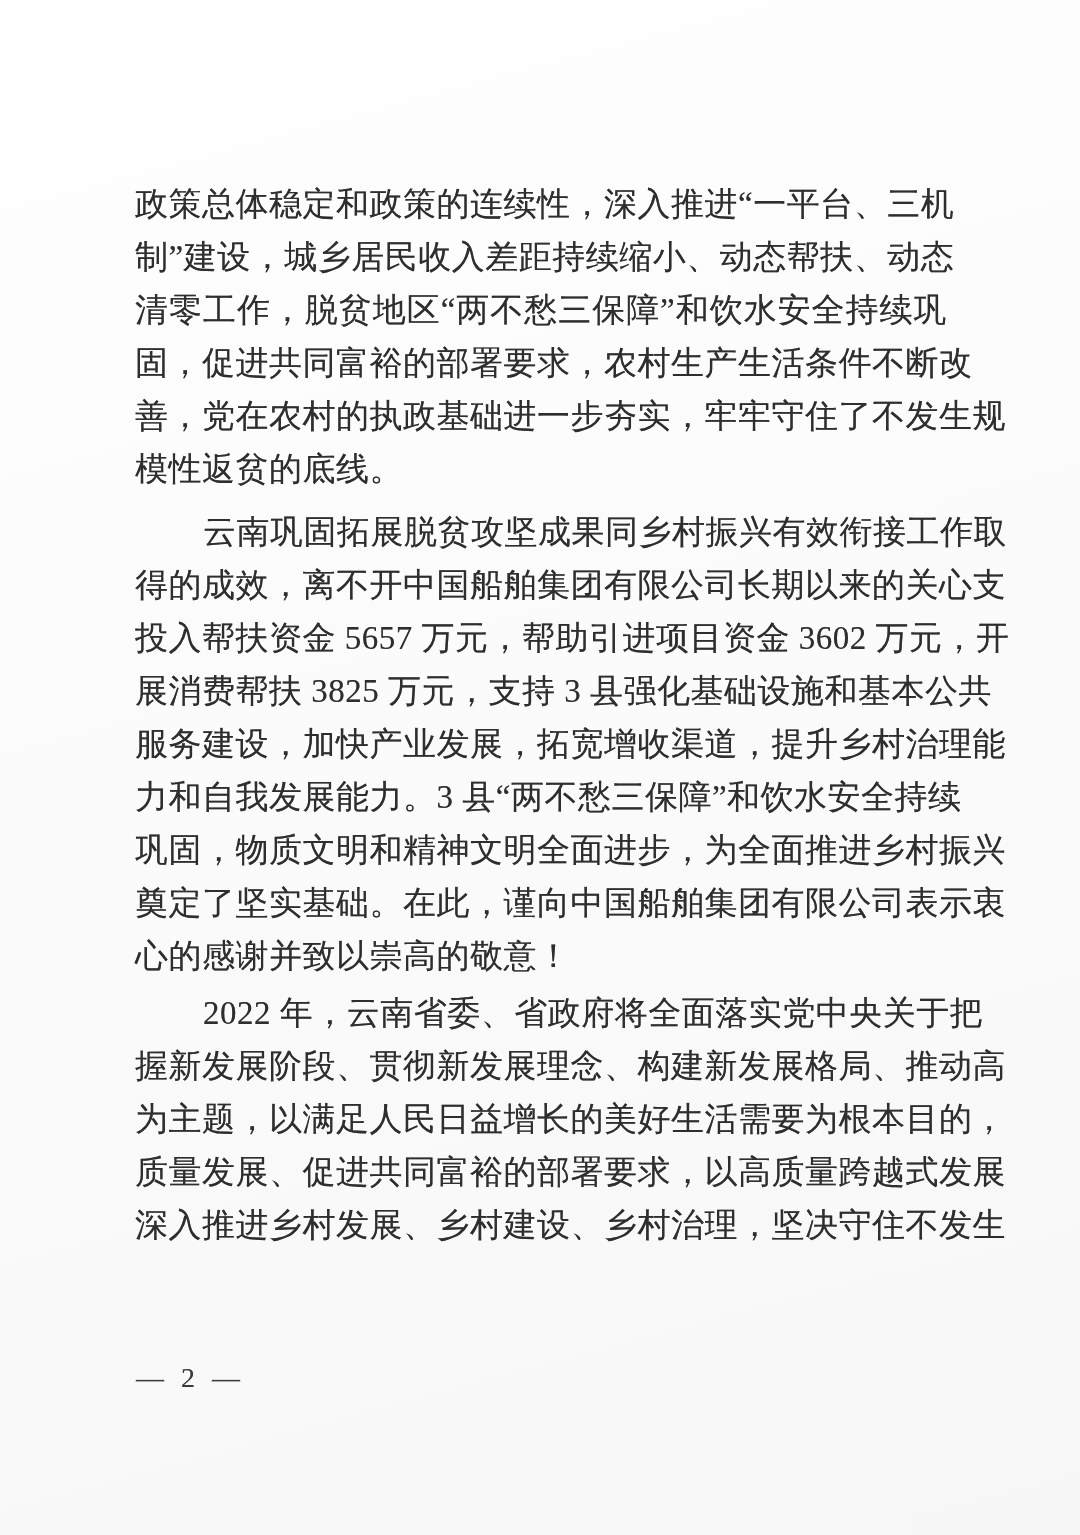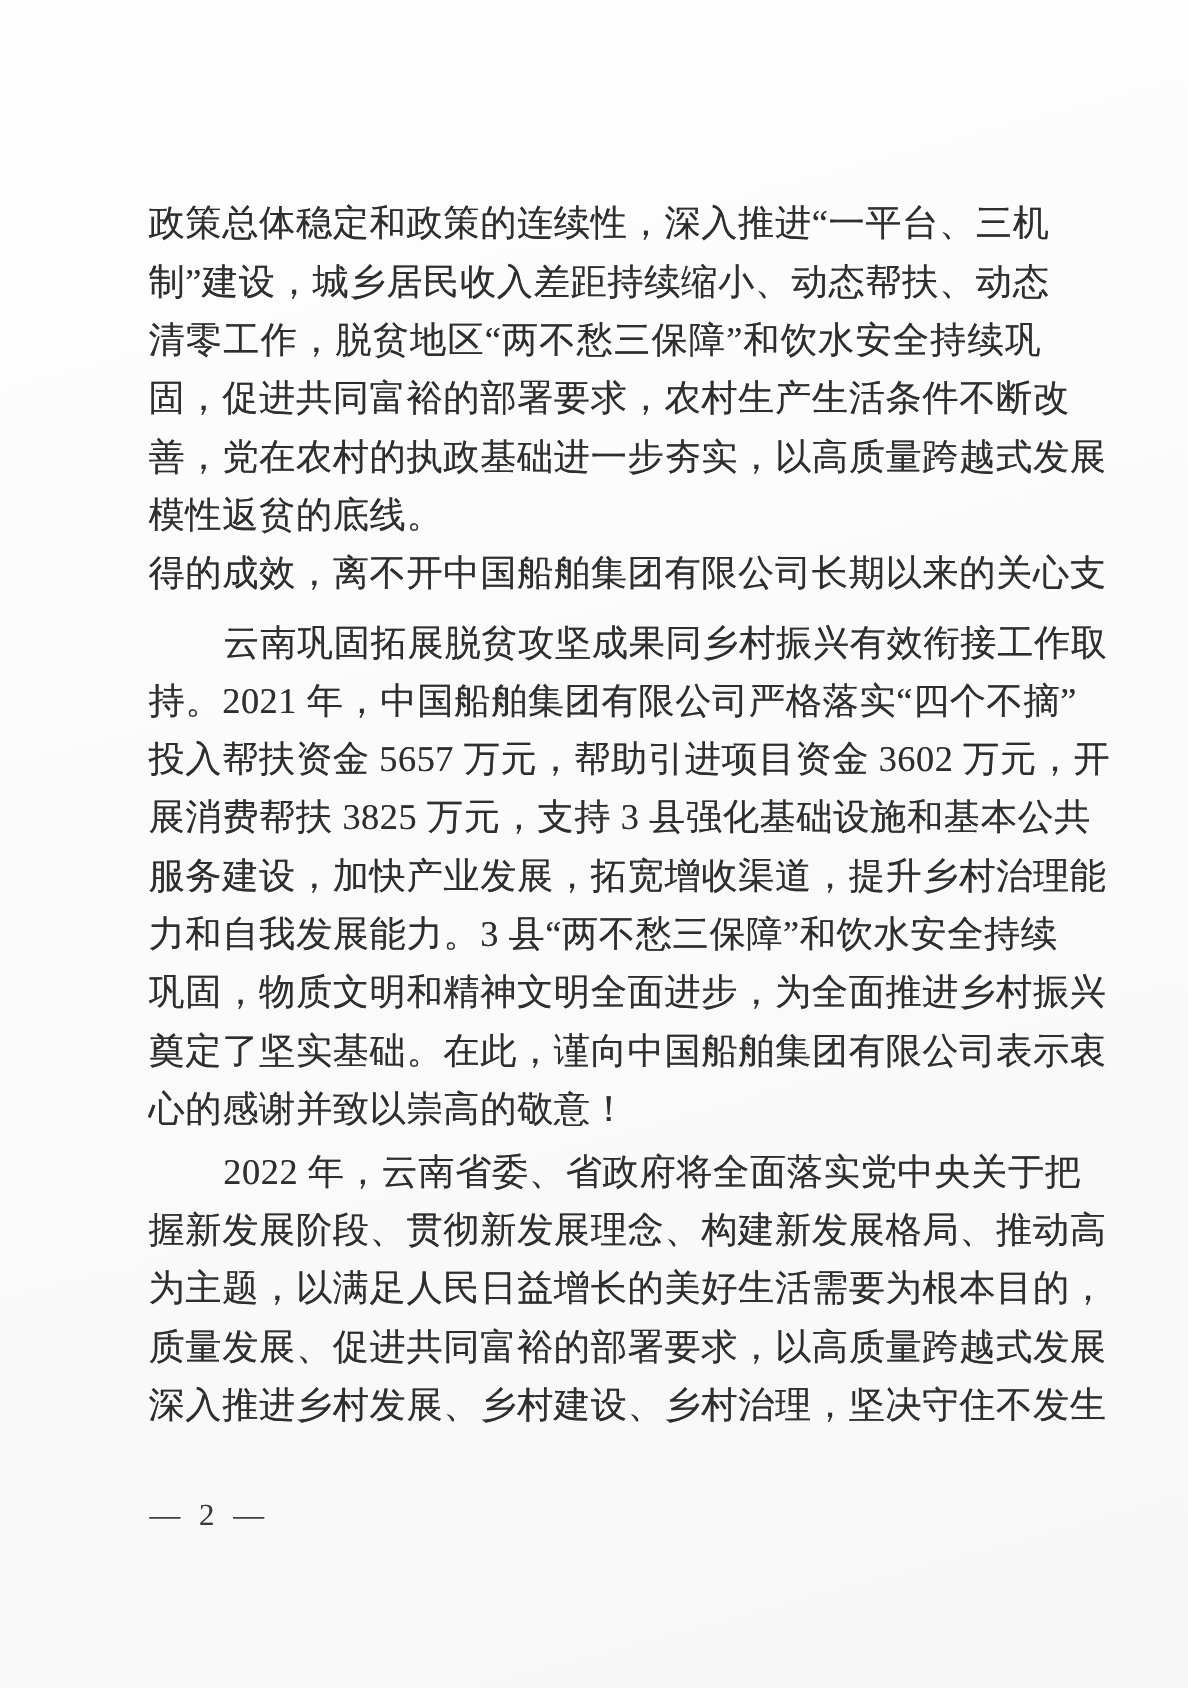--- a/index.html
+++ b/index.html
@@ -54,25 +54,24 @@
 </style>
 </head>
 <body>
 
 <div class="page">
   <div class="textblock">
     <div class="line">政策总体稳定和政策的连续性，深入推进“一平台、三机</div>
     <div class="line">制”建设，城乡居民收入差距持续缩小、动态帮扶、动态</div>
     <div class="line">清零工作，脱贫地区“两不愁三保障”和饮水安全持续巩</div>
     <div class="line">固，促进共同富裕的部署要求，农村生产生活条件不断改</div>
-    <div class="line">善，党在农村的执政基础进一步夯实，以高质量跨越式发展</div>
+    <div class="line">善，党在农村的执政基础进一步夯实，牢牢守住了不发生规</div>
     <div class="line para-end">模性返贫的底线。</div>
+    <div class="line indent gap-1">云南巩固拓展脱贫攻坚成果同乡村振兴有效衔接工作取</div>
     <div class="line">得的成效，离不开中国船舶集团有限公司长期以来的关心支</div>
-    <div class="line indent gap-1">云南巩固拓展脱贫攻坚成果同乡村振兴有效衔接工作取</div>
-    <div class="line">持。2021 年，中国船舶集团有限公司严格落实“四个不摘”</div>
     <div class="line">投入帮扶资金 5657 万元，帮助引进项目资金 3602 万元，开</div>
     <div class="line">展消费帮扶 3825 万元，支持 3 县强化基础设施和基本公共</div>
     <div class="line">服务建设，加快产业发展，拓宽增收渠道，提升乡村治理能</div>
     <div class="line">力和自我发展能力。3 县“两不愁三保障”和饮水安全持续</div>
     <div class="line">巩固，物质文明和精神文明全面进步，为全面推进乡村振兴</div>
     <div class="line">奠定了坚实基础。在此，谨向中国船舶集团有限公司表示衷</div>
     <div class="line para-end">心的感谢并致以崇高的敬意！</div>
     <div class="line indent gap-2">2022 年，云南省委、省政府将全面落实党中央关于把</div>
     <div class="line">握新发展阶段、贯彻新发展理念、构建新发展格局、推动高</div>
     <div class="line">为主题，以满足人民日益增长的美好生活需要为根本目的，</div>

